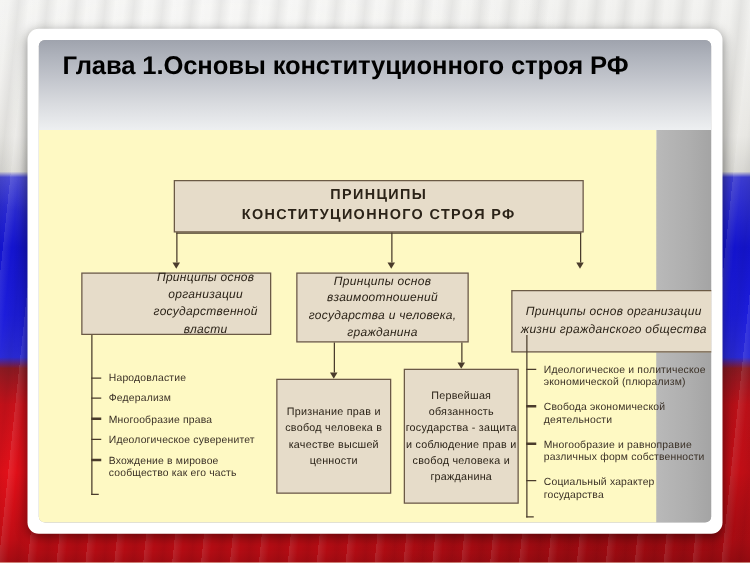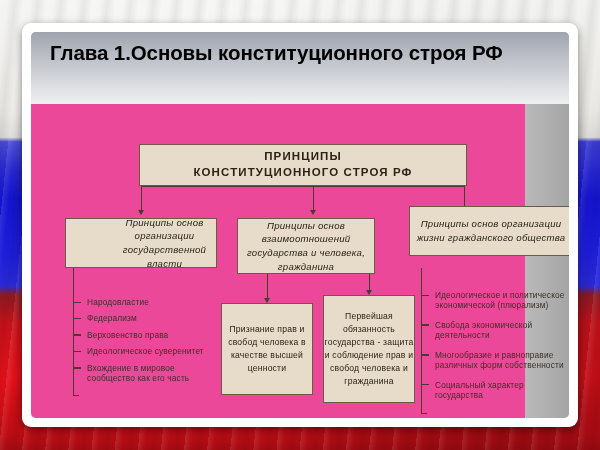--- a/index.html
+++ b/index.html
@@ -76,21 +76,21 @@
     line-height: 1.32;
     color: #000000;
     letter-spacing: -0.1px;
   }
 
   
   #content-panel {
     position: absolute;
     left: 0; top: 72px;
     width: 494px; height: 314px;
-    background: #ec4899;
+    background: #fef9c3;
   }
   #right-gray-strip {
     position: absolute;
     left: 494px; top: 72px;
     width: 44px; height: 314px;
     background: linear-gradient(90deg, #b9b9b9 0%, #aeaeae 60%, #a4a4a4 100%);
   }
 
   
   .dbox {
@@ -120,21 +120,21 @@
   }
 
   .lvl2 {
     font-style: italic;
     font-size: 9.6px;
     line-height: 1.42;
     letter-spacing: 0.25px;
   }
   #box-l2-left   { left: 34px;  top: 114px; width: 152px; height: 50px; padding-left: 47px; }
   #box-l2-mid    { left: 206px; top: 114px; width: 138px; height: 56px; }
-  #box-l2-right  { left: 378px; top: 102px; width: 164px; height: 50px; }
+  #box-l2-right  { left: 378px; top: 128px; width: 164px; height: 50px; }
 
   .lvl3 {
     font-size: 8.6px;
     line-height: 1.5;
     letter-spacing: 0.2px;
   }
   #box-l3-a { left: 190px; top: 199px; width: 92px; height: 92px; }
   #box-l3-b { left: 292px; top: 191px; width: 92px; height: 108px; }
 
   
@@ -230,21 +230,21 @@
       <div class="dbox lvl3" id="box-l3-b">
         <span>Первейшая обязанность государства - защита и соблюдение прав и свобод человека и гражданина</span>
       </div>
 
       <div class="line-v" style="left:390px; top:164px; height:146px;"></div>
       <div class="line-h" style="left:390px; top:309px; width:6px;"></div>
 
       <div class="blist" id="list-left">
         <div class="bitem"><span class="tick"></span><span>Народовластие</span></div>
         <div class="bitem"><span class="tick"></span><span>Федерализм</span></div>
-        <div class="bitem" style="margin-top:4px;"><span class="tick"></span><span>Верховенство права</span></div>
+        <div class="bitem" style="margin-top:4px;"><span class="tick"></span><span>Многообразие права</span></div>
         <div class="bitem"><span class="tick"></span><span>Идеологическое суверенитет</span></div>
         <div class="bitem" style="margin-top:6px;"><span class="tick"></span><span>Вхождение в мировое сообщество как его часть</span></div>
       </div>
 
       <div class="blist" id="list-right">
         <div class="bitem"><span class="tick"></span><span>Идеологическое и политическое экономической (плюрализм)</span></div>
         <div class="bitem"><span class="tick"></span><span>Свобода экономической деятельности</span></div>
         <div class="bitem"><span class="tick"></span><span>Многообразие и равноправие различных форм собственности</span></div>
         <div class="bitem" style="margin-top:4px;"><span class="tick"></span><span>Социальный характер государства</span></div>
       </div>

